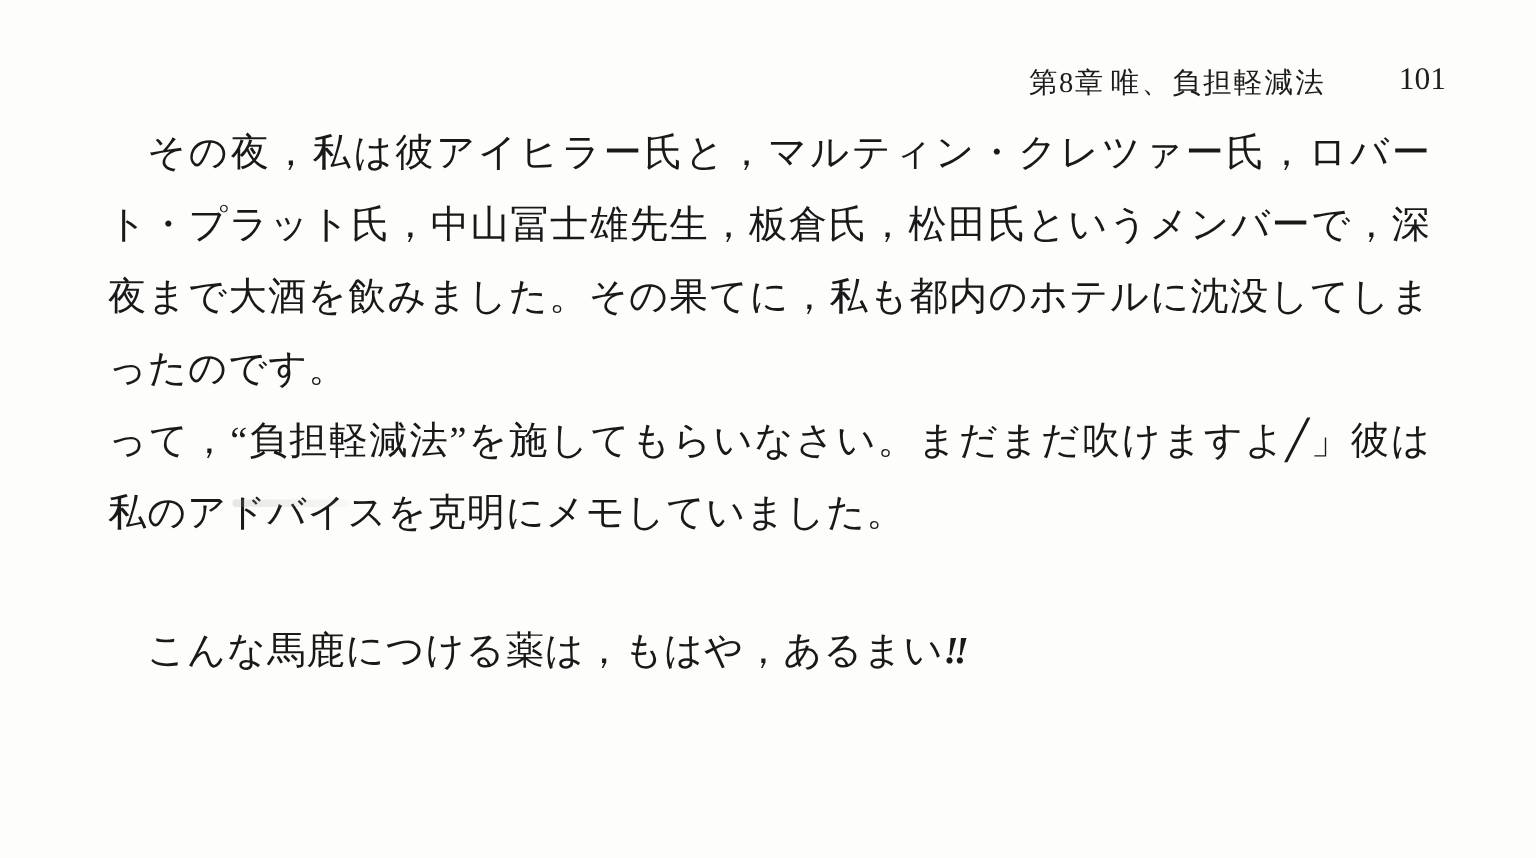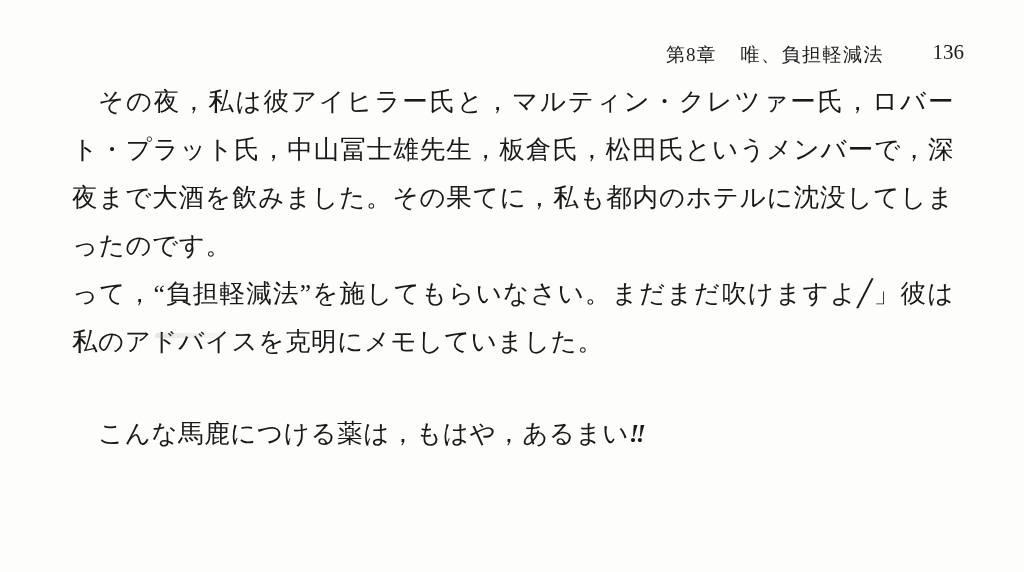--- a/index.html
+++ b/index.html
@@ -21,21 +21,21 @@
     box-sizing: border-box;
     background: #fdfdfc;
   }
   
   .running-head {
     position: absolute;
     top: 42px;
     right: 140px;
     display: flex;
     align-items: flex-start;
-    gap: 24px;
+    gap: 4px;
     font-size: 19px;
     letter-spacing: 0.5px;
     color: #1d1d1d;
     white-space: nowrap;
   }
   .running-head .chap-no {
     letter-spacing: 1px;
   }
   .running-head .chap-title {
     letter-spacing: 1.5px;
@@ -88,21 +88,21 @@
 </style>
 </head>
 <body>
 
 <div class="page">
 
   <div class="running-head">
     <span class="chap-no">第8章</span>
     <span class="chap-title">唯、負担軽減法</span>
   </div>
-  <div class="page-number">136</div>
+  <div class="page-number">101</div>
 
   <div class="body-text">
     <p class="para indent">その夜，私は彼アイヒラー氏と，マルティン・クレツァー氏，ロバート・プラット氏，中山冨士雄先生，板倉氏，松田氏というメンバーで，深夜まで大酒を飲みました。その果てに，私も都内のホテルに沈没してしまったのです。</p>
     <p class="para">って，“負担軽減法”を施してもらいなさい。まだまだ吹けますよ╱」彼は私のアドバイスを克明にメモしていました。</p>
     <div class="gap"></div>
     <p class="para indent"><span>こんな馬鹿につける薬は，もはや，あるまい</span><span class="italic-em">‼</span></p>
   </div>
 
   <div class="faint-mark"></div>
 </div>

